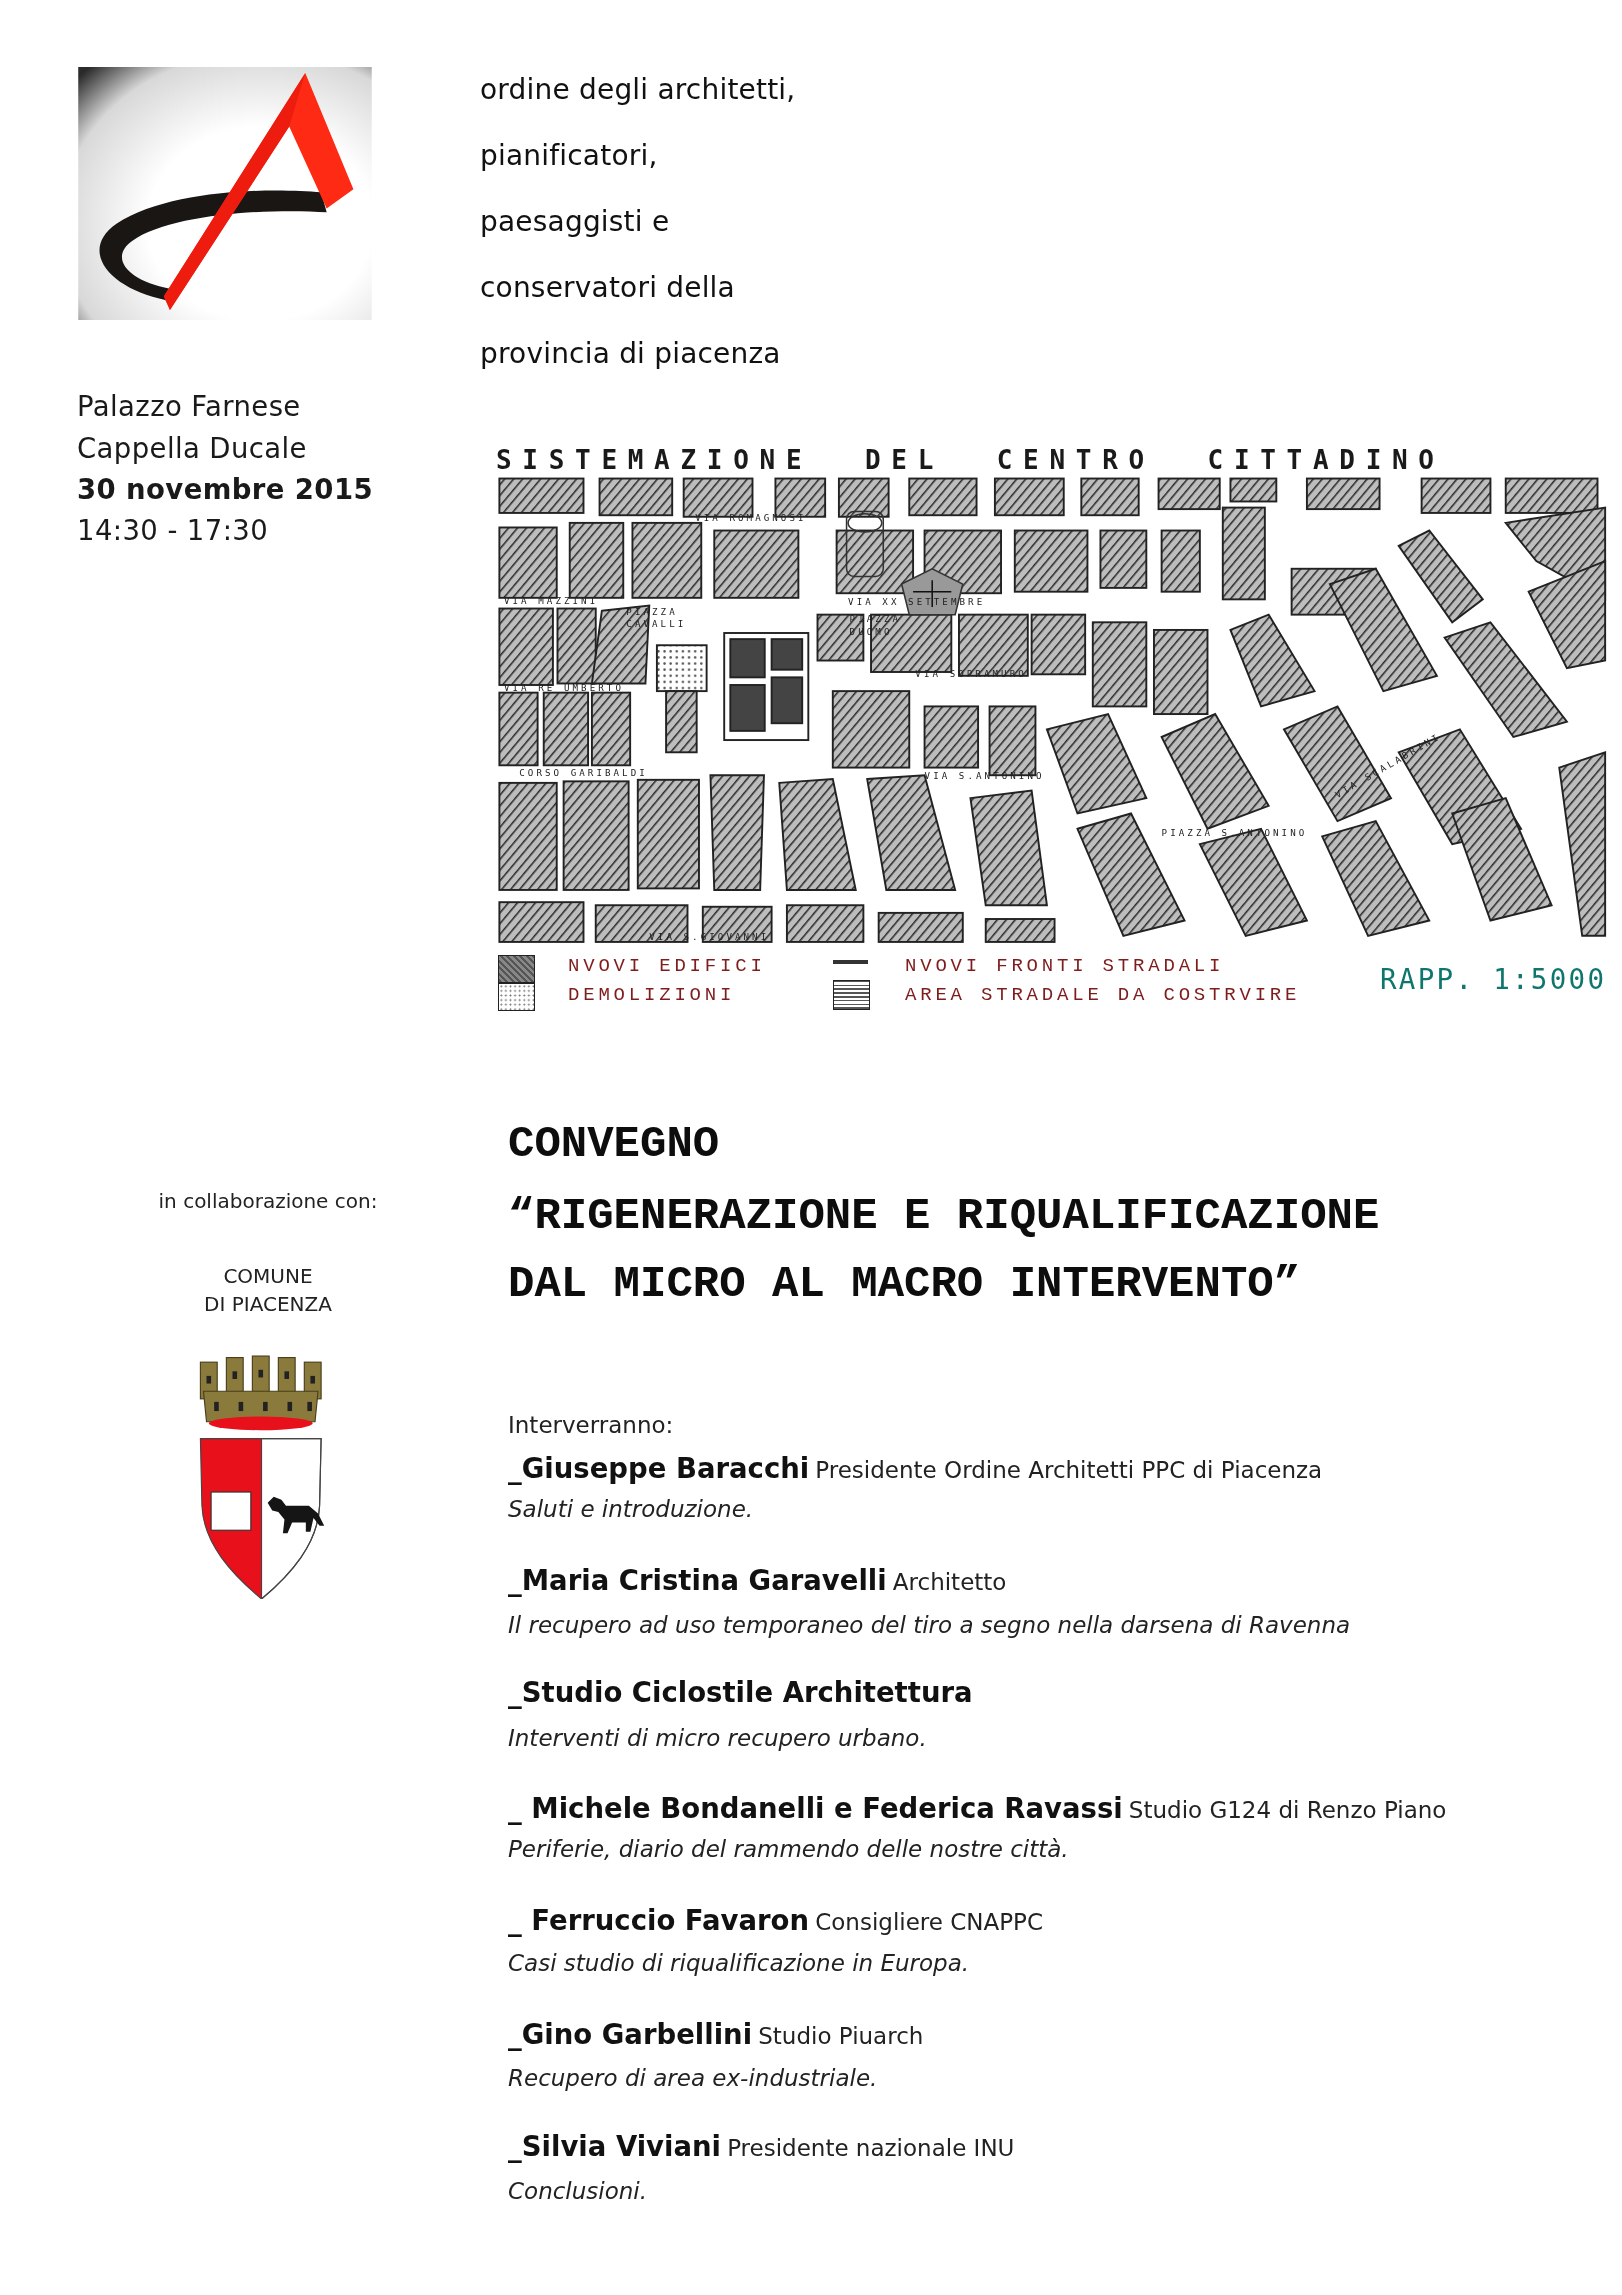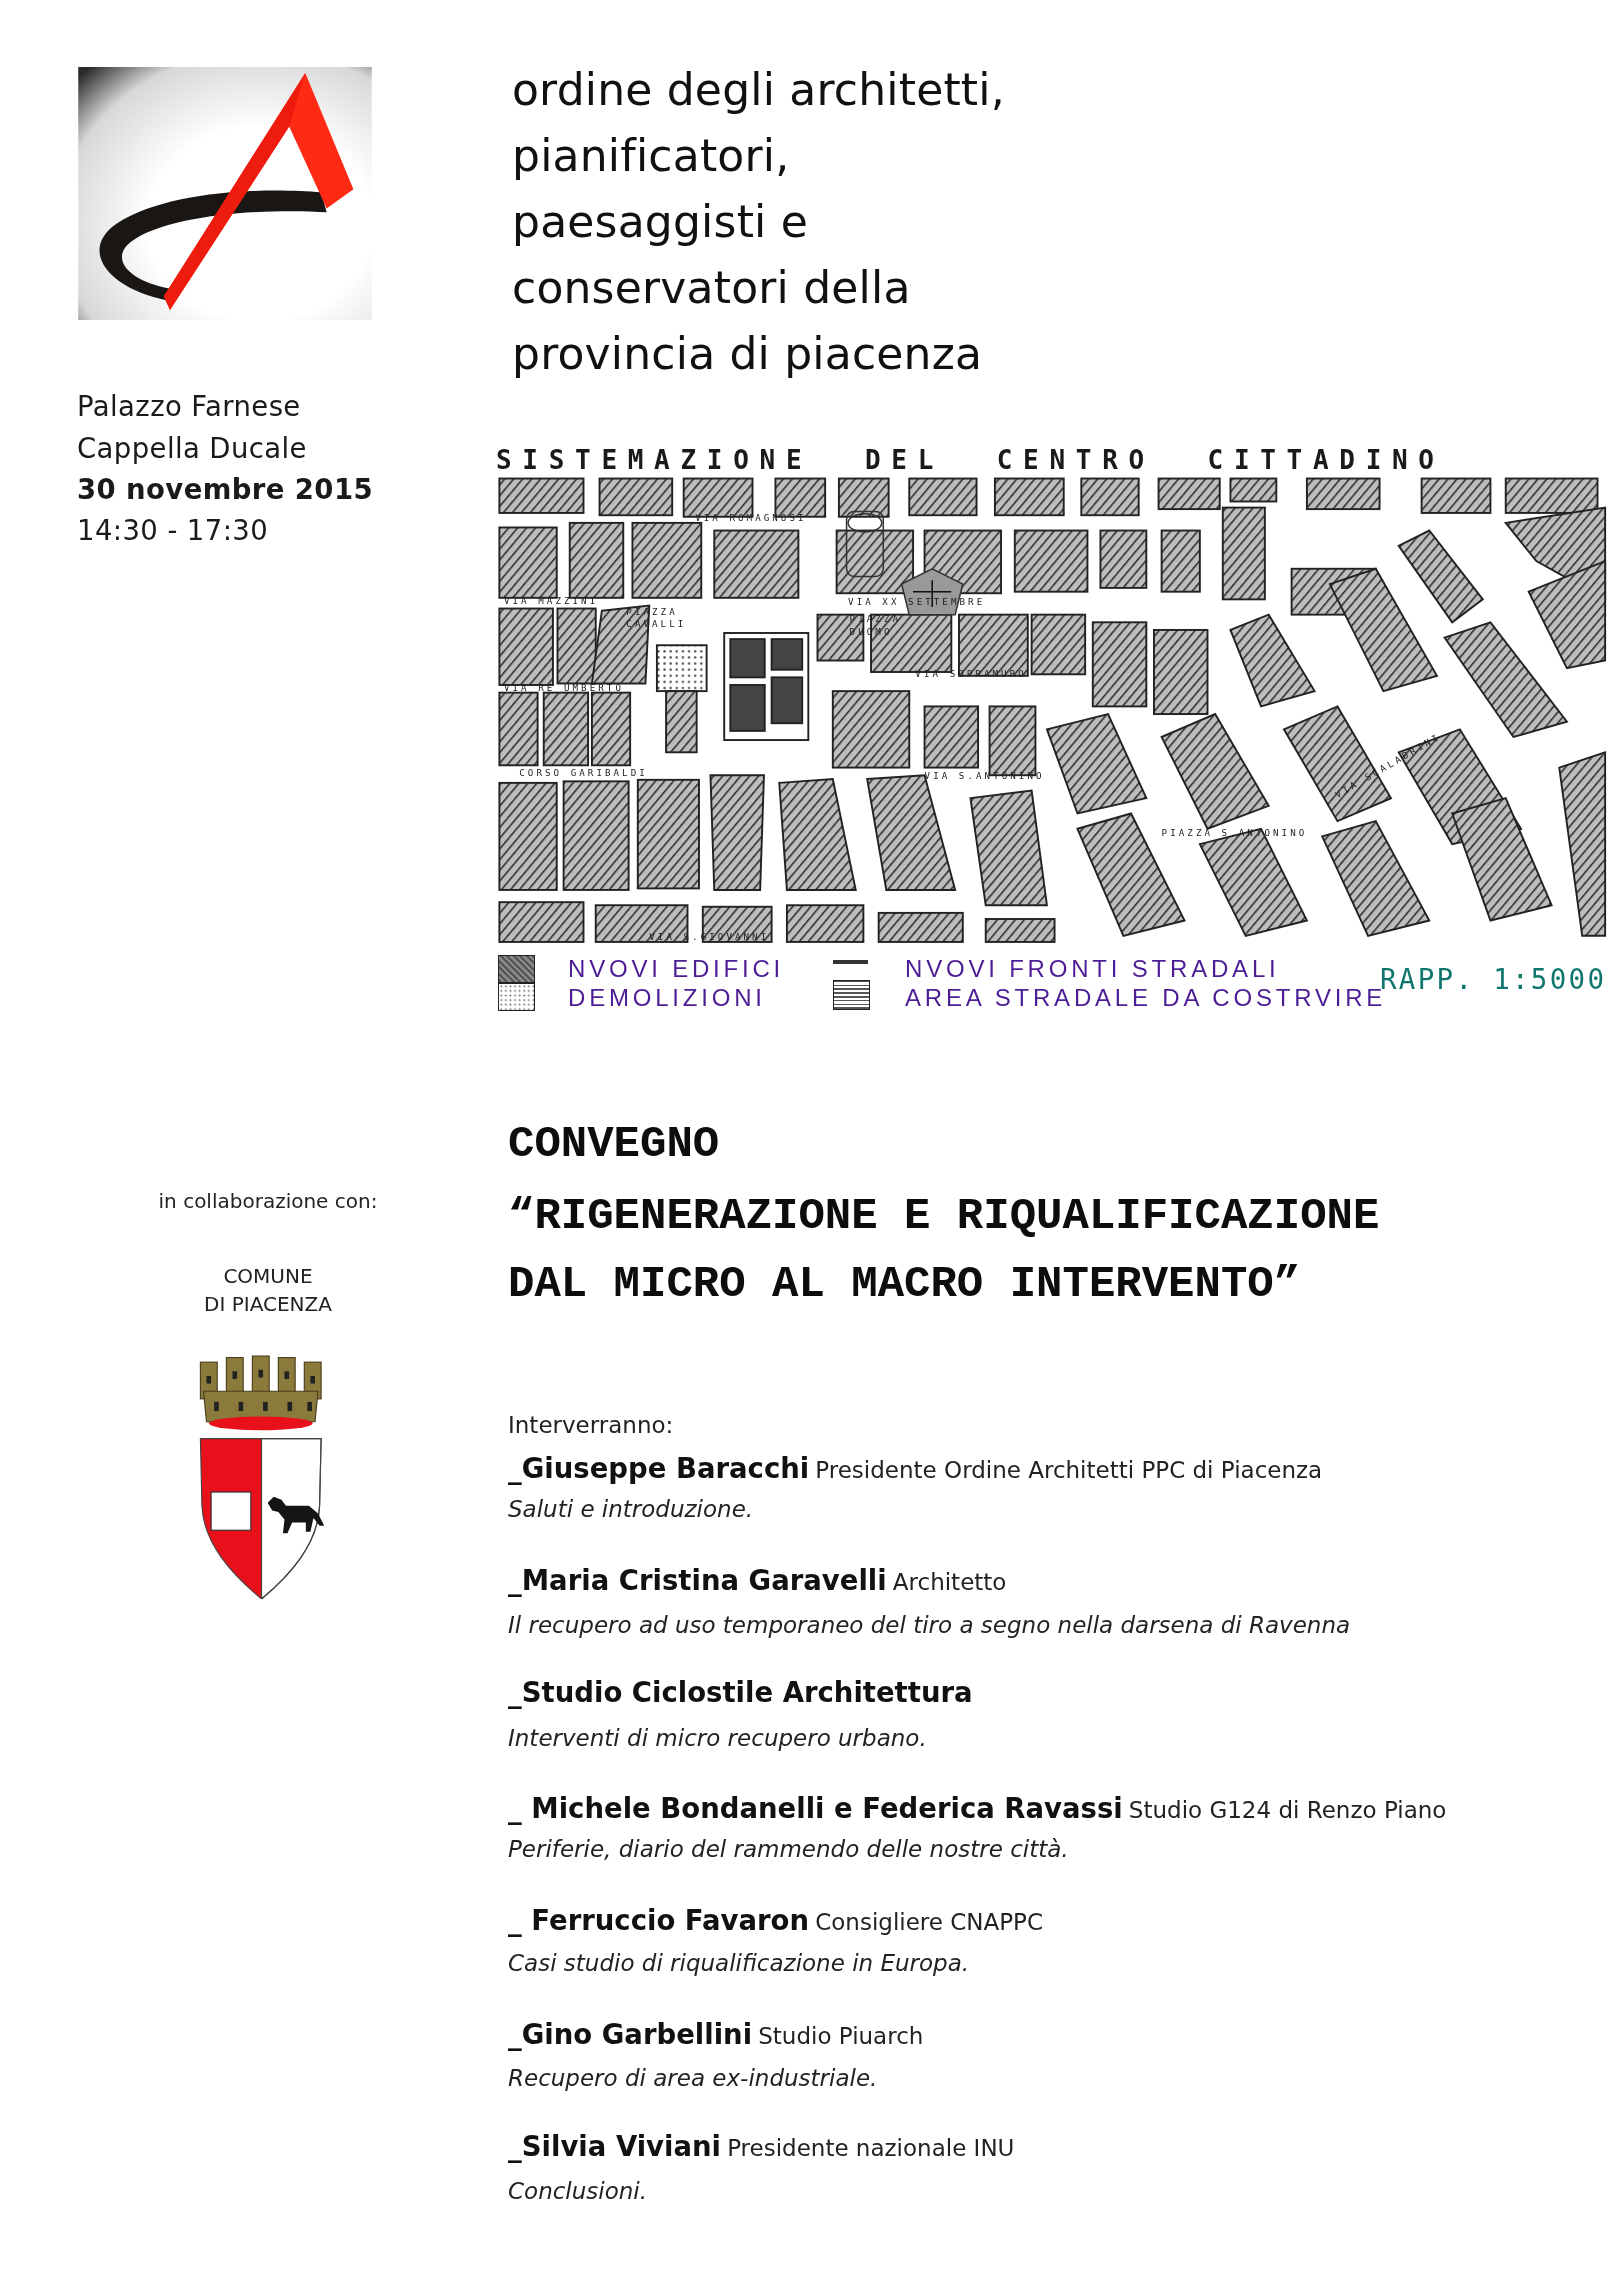--- a/index.html
+++ b/index.html
@@ -4,27 +4,27 @@
 <style>
   html, body { margin:0; padding:0; background:#ffffff; }
   body { width:1622px; height:2295px; position:relative; overflow:hidden; color:#111; font-family:"DejaVu Sans", sans-serif; }
   .abs { position:absolute; }
   
   #logo { left:78px; top:67px; width:294px; height:253px; }
   
   .venue-line { left:77px; font-size:27.5px; line-height:41px; white-space:nowrap; color:#1a1a1a; letter-spacing:0.4px; }
   .venue-line.bold { font-weight:bold; }
   
-  .org-line { left:512px; font-size:44px; line-height:46px; white-space:nowrap; color:#111; letter-spacing:0.2px; }
+  .org-line { left:480px; font-size:28px; line-height:46px; white-space:nowrap; color:#111; letter-spacing:0.2px; }
   
   #map-title { left:496px; top:445px; width:1111px; font-family:"DejaVu Sans Mono", monospace; font-weight:bold; font-size:26px; letter-spacing:10.7px; white-space:pre; color:#1a1a1a; }
   #map { left:496px; top:477px; width:1111px; height:468px; }
   #legend { left:496px; top:949px; width:1111px; height:70px; }
   .leg-swatch { position:absolute; width:35px; border:1.5px solid #222; }
-  .leg-text { position:absolute; font-family:Liberation Sans, sans-serif; font-size:24px; letter-spacing:3.8px; white-space:nowrap; color:#4c1d95; }
+  .leg-text { position:absolute; font-family:Liberation Mono, monospace; font-size:19px; letter-spacing:3.8px; white-space:nowrap; color:#7f1d1d; }
   .leg-scale { position:absolute; font-family:"DejaVu Sans Mono", monospace; font-size:27.5px; letter-spacing:2.3px; white-space:nowrap; color:#0f766e; }
   
   .collab { left:115px; width:306px; text-align:center; font-size:20px; color:#222; white-space:nowrap; }
   .collab.comune { font-size:20px; line-height:27.5px;margin-top:20px; }
   #crest { left:194px; top:1353px; width:132px; height:246px; }
   
   .h-line { left:508px; font-family:Liberation Mono, monospace; font-weight:bold; font-size:44px; letter-spacing:0px; white-space:nowrap; color:#0d0d0d; transform-origin:left top; }
   
   .intro { left:508px; font-size:23px; color:#222; white-space:nowrap;text-align:center; }
   .sp-name-row { left:508px; white-space:nowrap; color:#111; }

